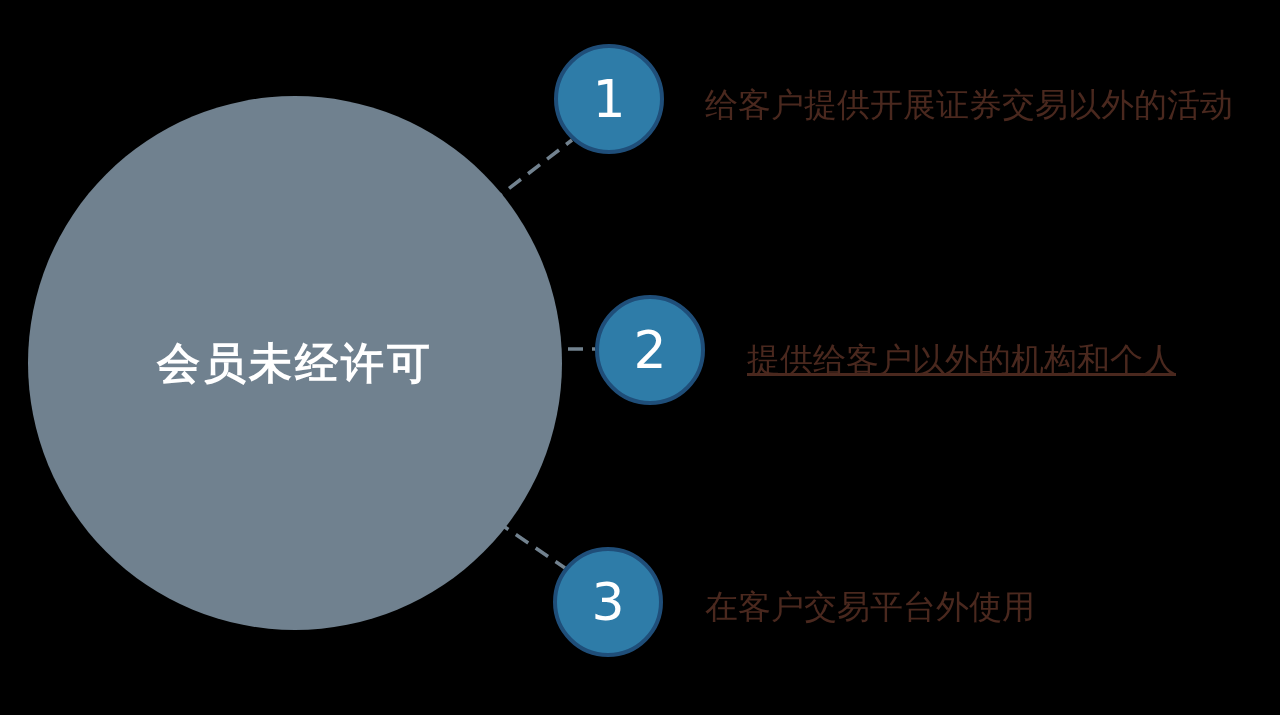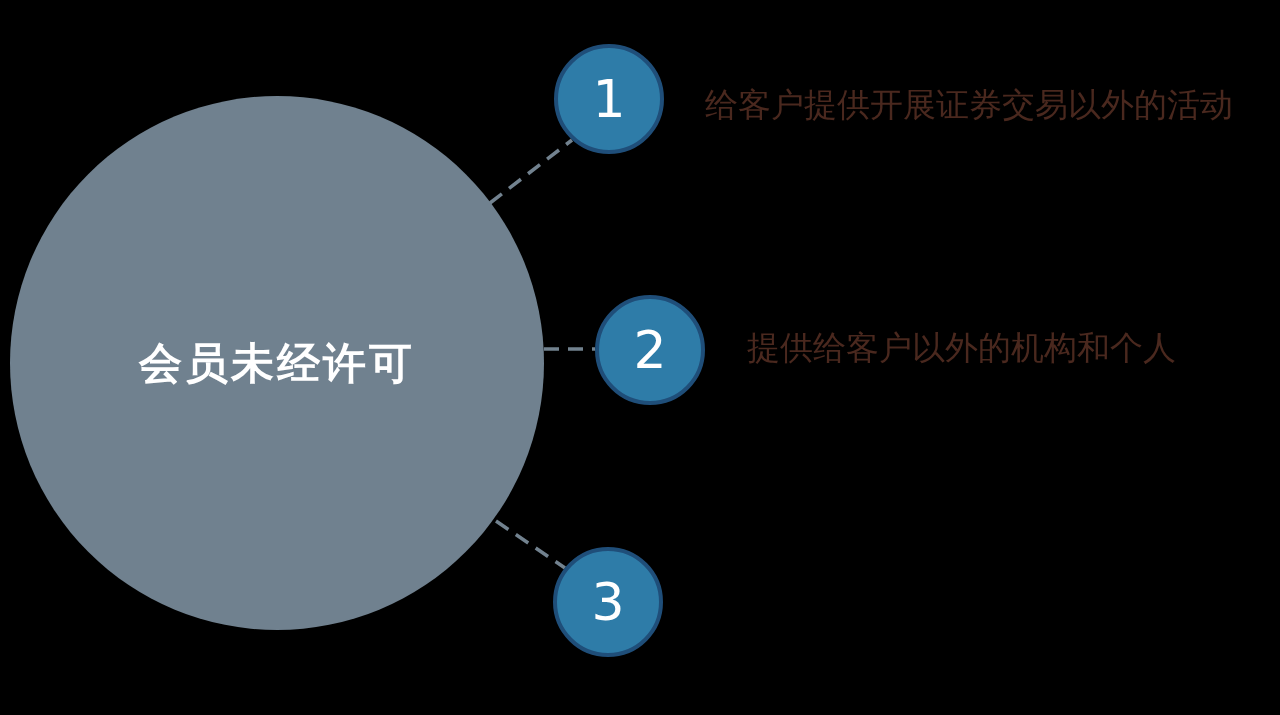--- a/index.html
+++ b/index.html
@@ -23,21 +23,21 @@
     height: 715px;
   }
   .connector {
     stroke: var(--connector, #72828F);
     stroke-width: 3.5;
     stroke-dasharray: 15 9;
     fill: none;
   }
   .main-circle {
     position: absolute;
-    left: 10px;
+    left: 28px;
     top: 96px;
     width: 534px;
     height: 534px;
     border-radius: 50%;
     background: var(--main_circle_fill, #70818F);
     display: flex;
     align-items: center;
     justify-content: center;
   }
   .main-title {
@@ -73,21 +73,21 @@
   .badge-3 { left: 553px; top: 547px; }
   .item-label {
     position: absolute;
     color: var(--item_label_text, #4A281E);
     font-size: 33px;
     line-height: 40px;
     white-space: nowrap;
     font-weight: 400;
   }
   .label-1 { left: 693px; top: 85px; margin-left: 12px; }
-  .label-2 { left: 747px; top: 328px; }
+  .label-2 { left: 747px; top: 340px; text-decoration: underline; }
   .label-3 { left: 705px; top: 587px; }
 </style>
 </head>
 <body>
 
 <div class="canvas">
 
   <svg class="connectors" viewBox="0 0 1280 715" xmlns="http://www.w3.org/2000/svg">
     <line class="connector" x1="490" y1="203" x2="572" y2="140"></line>
     <line class="connector" x1="544" y1="349" x2="595" y2="349"></line>
@@ -106,14 +106,15 @@
   <div class="item-label label-1">给客户提供开展证券交易以外的活动</div>
 
   <div class="badge badge-2">
     <span>2</span>
   </div>
   <div class="item-label label-2">提供给客户以外的机构和个人</div>
 
   <div class="badge badge-3">
     <span>3</span>
   </div>
+  <div class="item-label label-3">在客户交易平台外使用</div>
 
 </div>
 
 </body></html>

